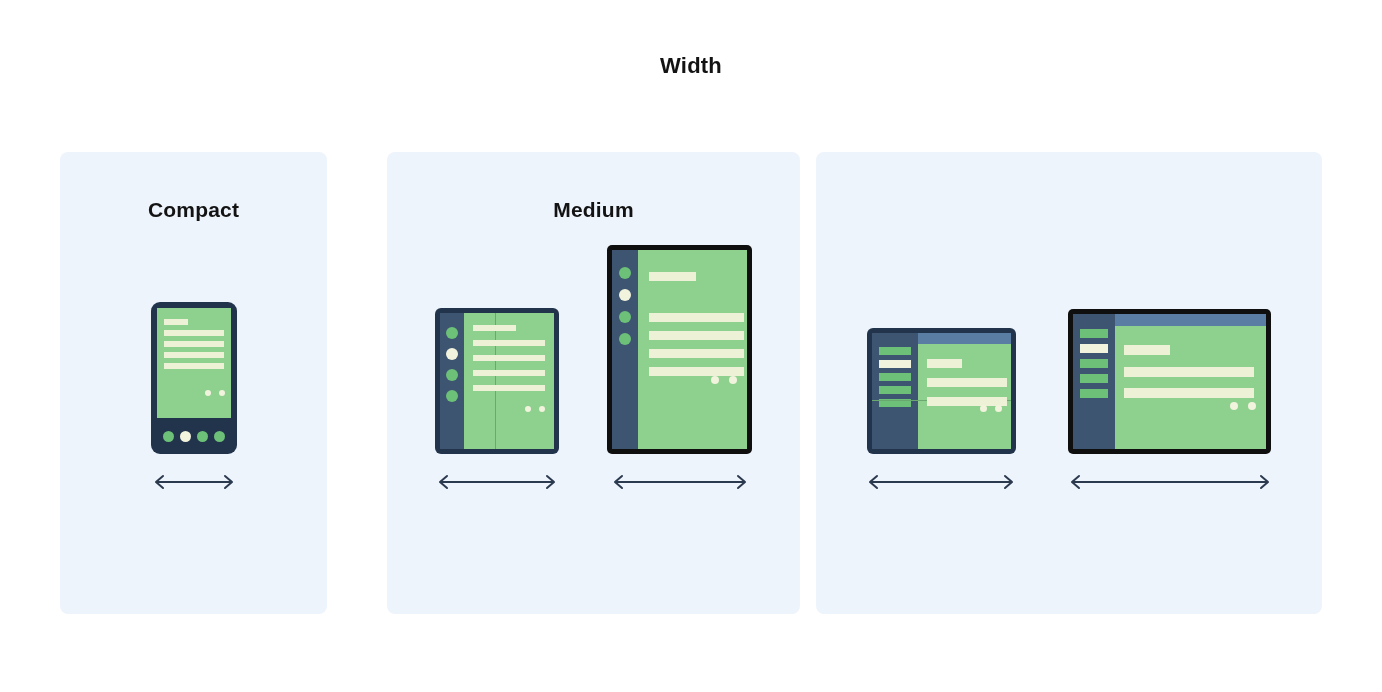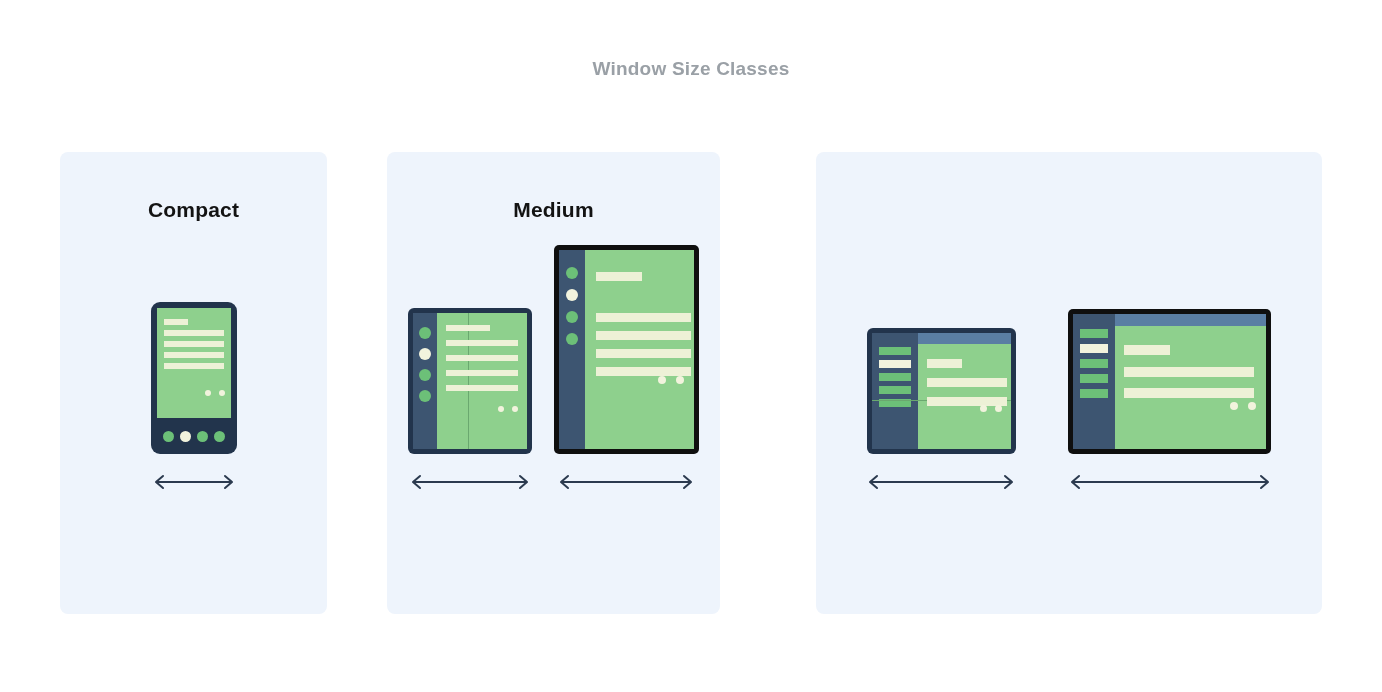--- a/index.html
+++ b/index.html
@@ -22,21 +22,21 @@
     letter-spacing: .2px; line-height: 26px; margin-top: 4px;
   }
 
   
   .panels { position: absolute; left: 60px; top: 152px; width: 1262px; height: 462px; }
   .panel {
     position: absolute; top: 0; height: 462px;
     background: #eef4fc; border-radius: 8px;
   }
   .panel-compact  { left: 0px;   width: 267px; }
-  .panel-medium   { left: 327px; width: 333px; }
+  .panel-medium   { left: 327px; width: 413px; }
   .panel-expanded { left: 756px; width: 506px; }
 
   .panel-label {
     position: absolute; top: 46px; left: 0; width: 100%;
     text-align: center; font-size: 21px; font-weight: bold;
     color: #131313; letter-spacing: .2px;
   }
 
   
   .stage {
@@ -148,21 +148,21 @@
     font-size: 20px; font-weight: bold; color: #5b78de;
     padding: 0 14px; white-space: nowrap; letter-spacing: .2px;
   }
 </style>
 </head>
 <body>
 
 <div id="root">
 
   <div class="header">
-    <div class="subtitle">Window Size Classes</div>
+    <div class="title">Width</div>
   </div>
 
   <div class="panels">
 
     <div class="panel panel-compact">
       <div class="panel-label">Compact</div>
       <div class="stage">
 
         <div class="device-group">
           <div class="device phone">

